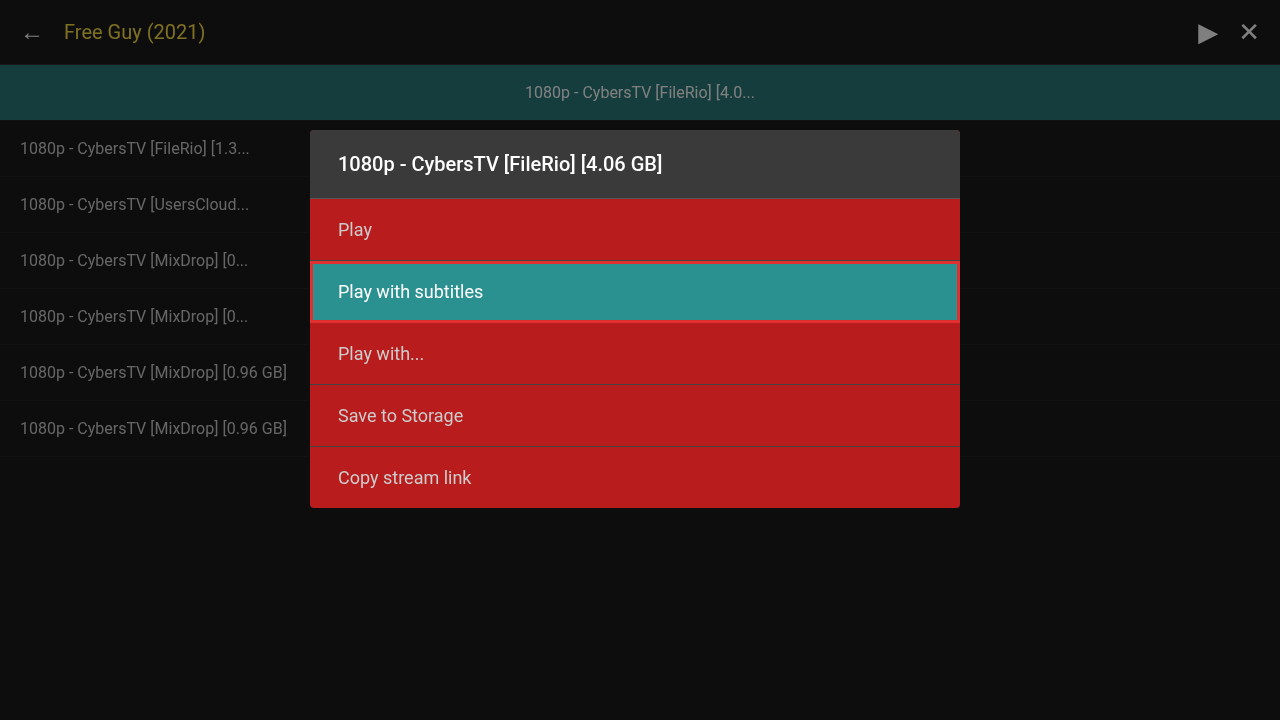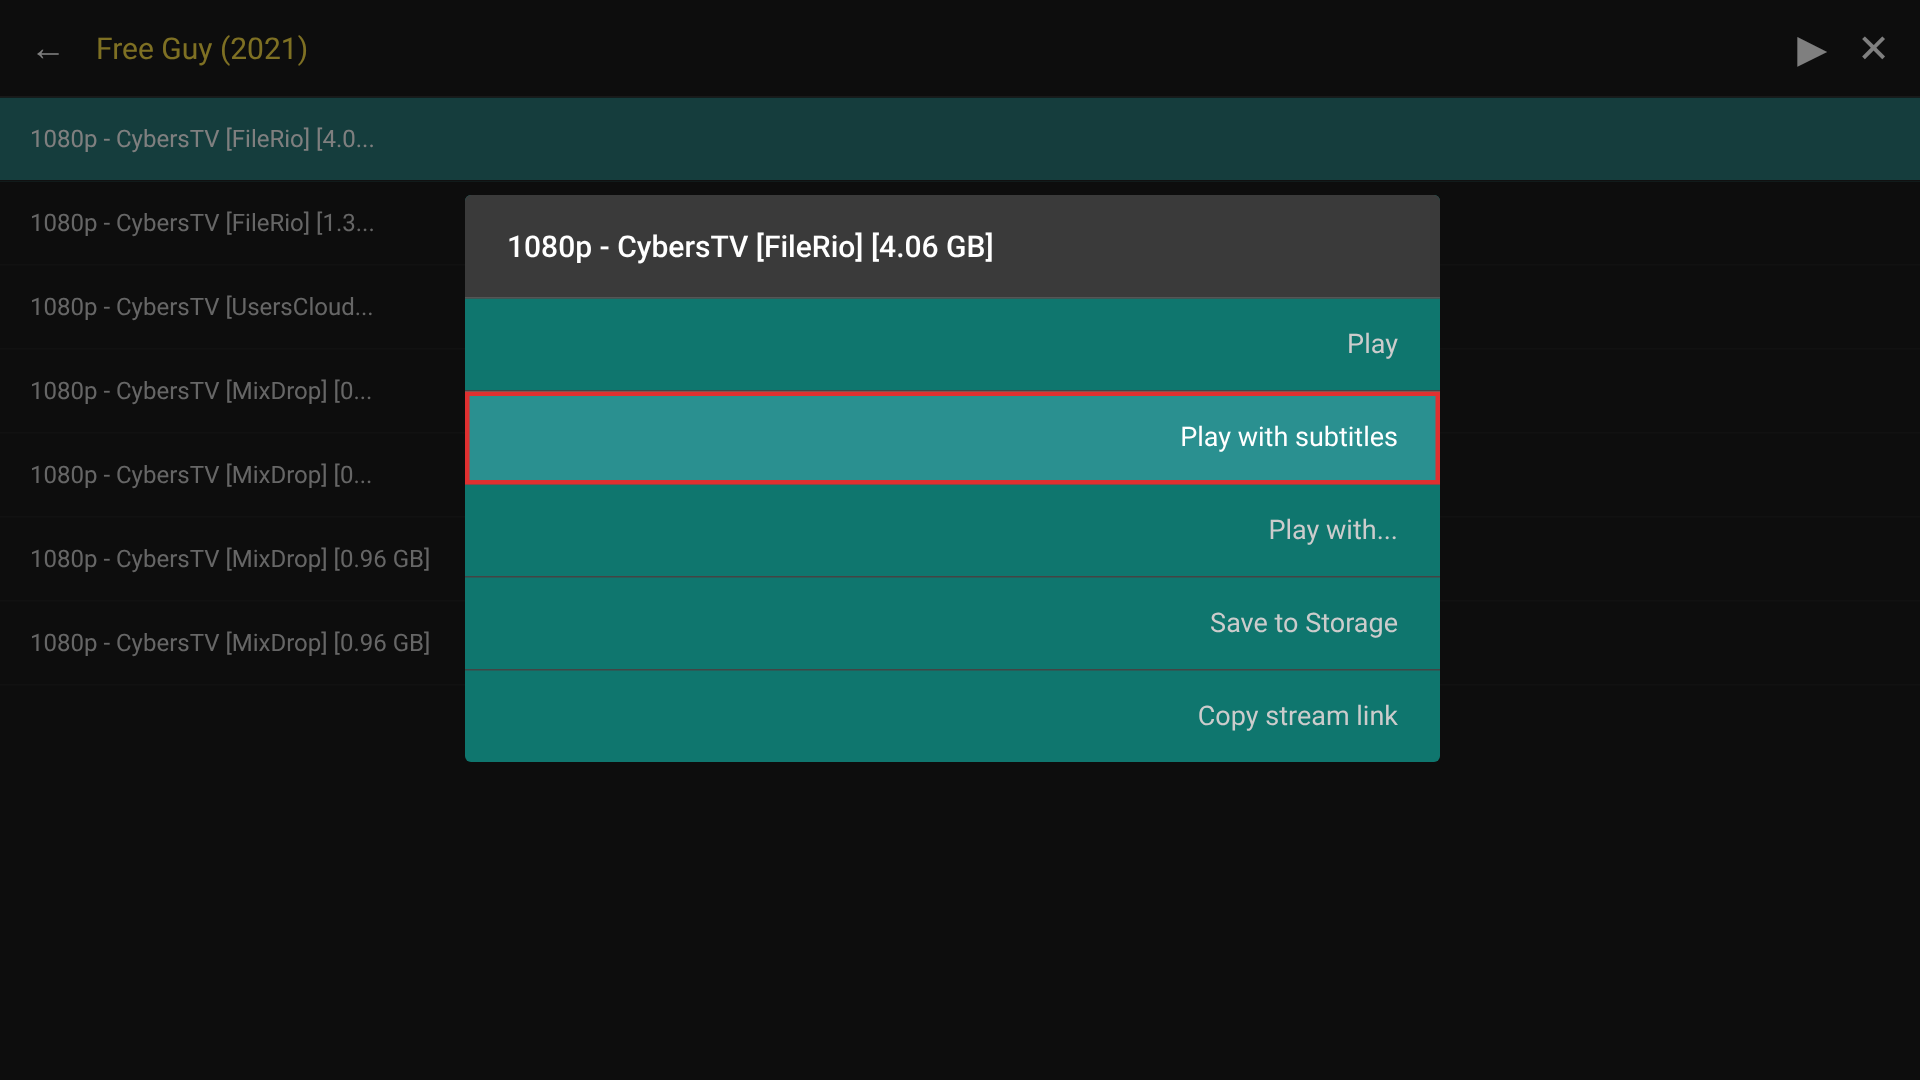--- a/index.html
+++ b/index.html
@@ -65,61 +65,61 @@
       padding: 18px 20px;
       color: #cccccc;
       font-size: 16px;
       border-bottom: 1px solid #222;
       cursor: pointer;
     }
 
     .list-item.selected {
       background-color: #2a7a7a;
       color: #ffffff;
+      text-align: center;
     }
 
     
     .overlay {
       position: absolute;
       top: 0;
       left: 0;
       width: 1280px;
       height: 720px;
       background: rgba(0, 0, 0, 0.5);
       z-index: 10;
     }
 
     
     .context-menu {
       position: absolute;
       top: 130px;
       left: 310px;
       width: 650px;
-      background-color: #0f766e;
+      background-color: #b91c1c;
       border-radius: 4px;
       z-index: 20;
       overflow: hidden;
     }
 
     .context-menu-title {
       padding: 22px 28px;
       color: #ffffff;
       font-size: 20px;
       font-weight: 500;
       border-bottom: 1px solid #555;
       background-color: #3a3a3a;
     }
 
     .context-menu-item {
       padding: 20px 28px;
       color: #cccccc;
       font-size: 18px;
       cursor: pointer;
       border-bottom: 1px solid #444;
-      text-align: right;
     }
 
     .context-menu-item:last-child {
       border-bottom: none;
     }
 
     .context-menu-item.highlighted {
       background-color: #2a9090;
       color: #ffffff;
       outline: 3px solid #e03030;

